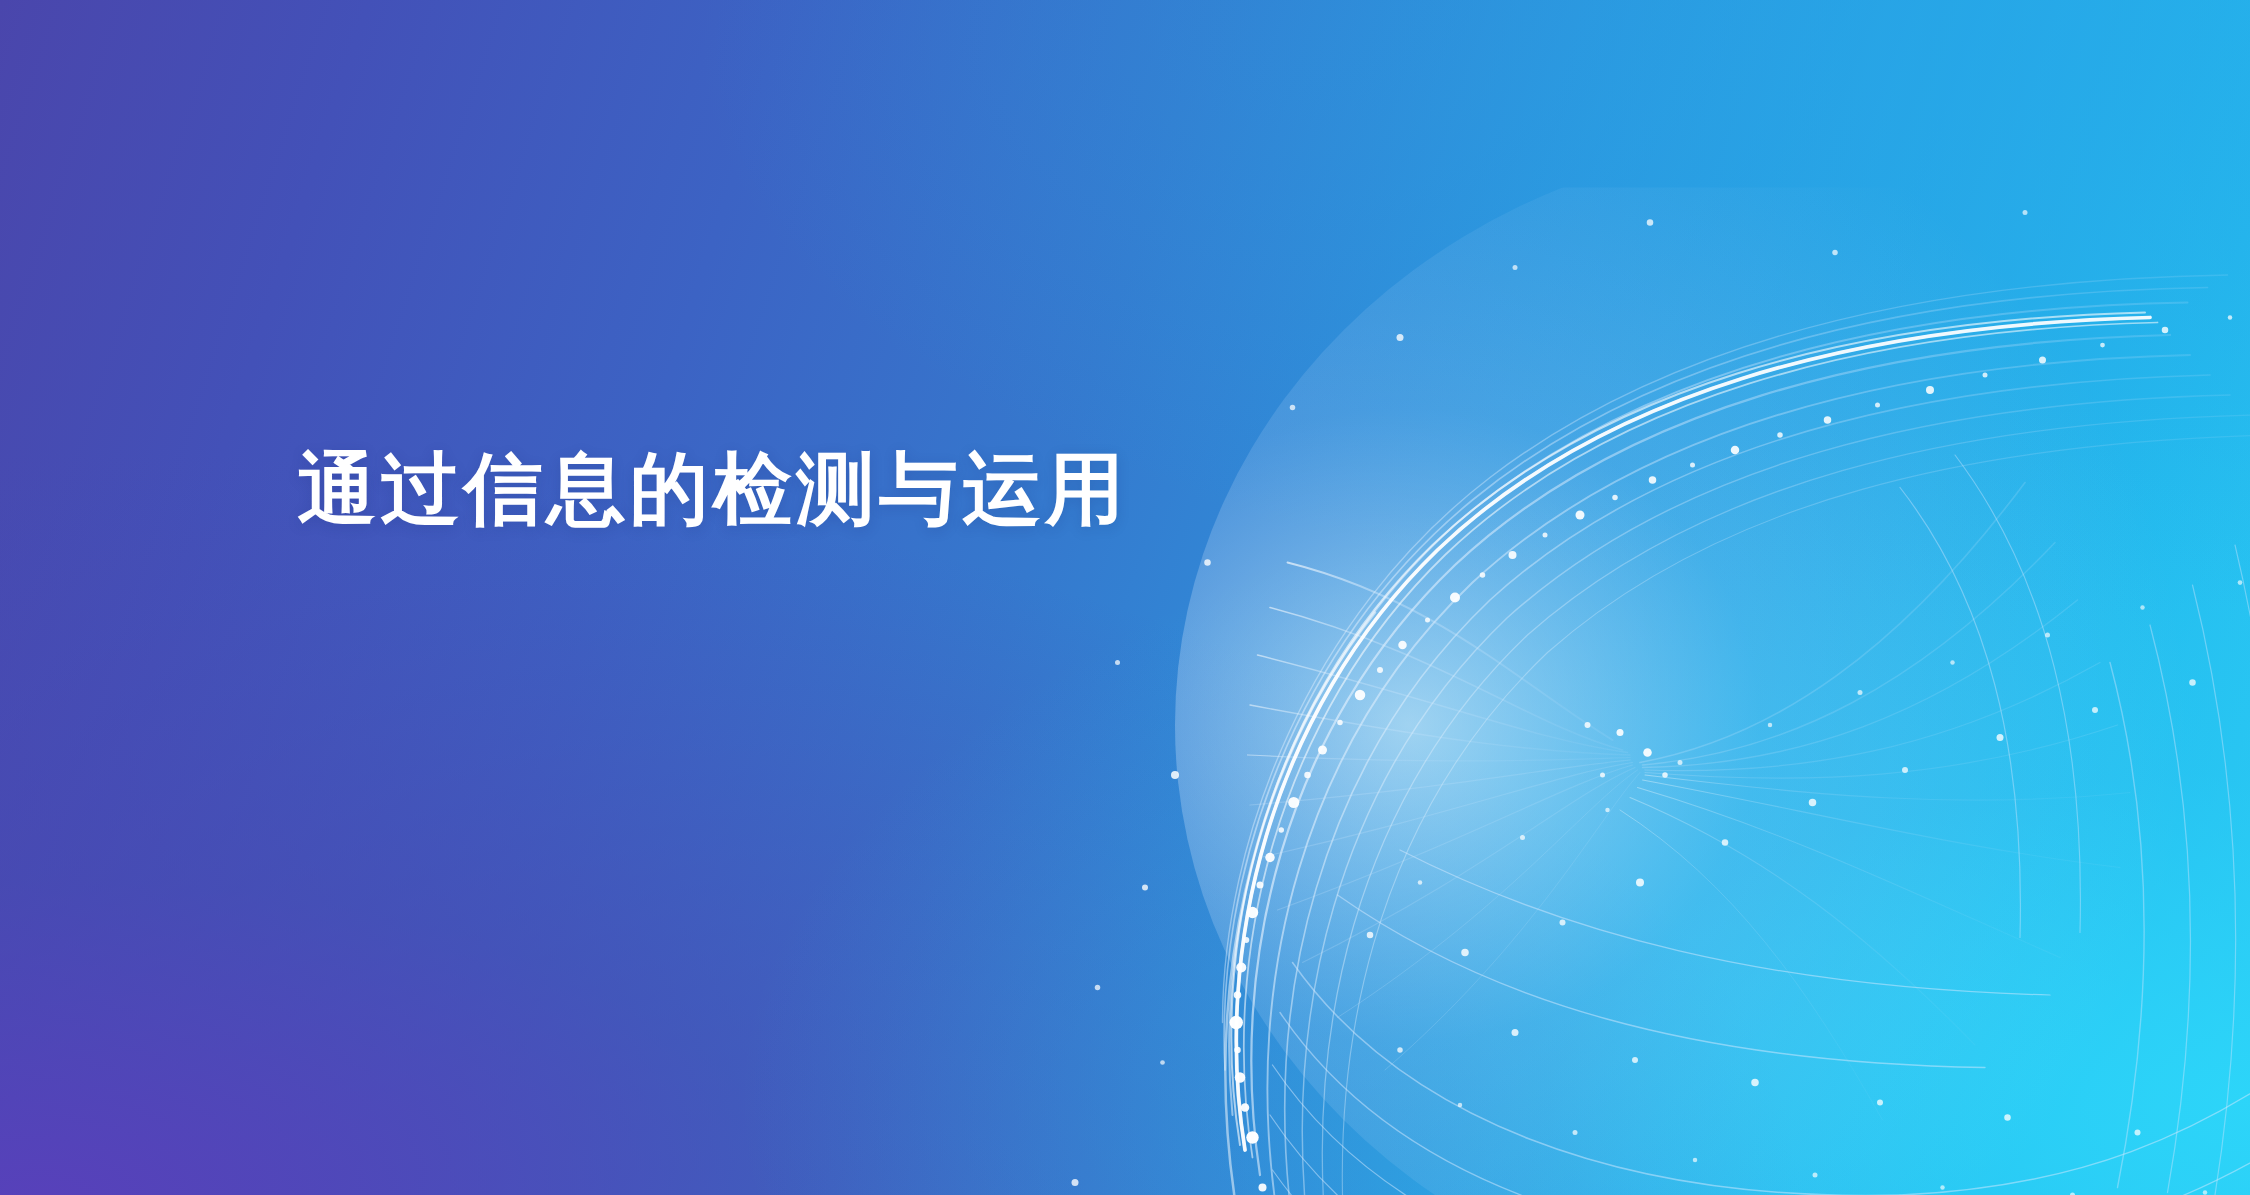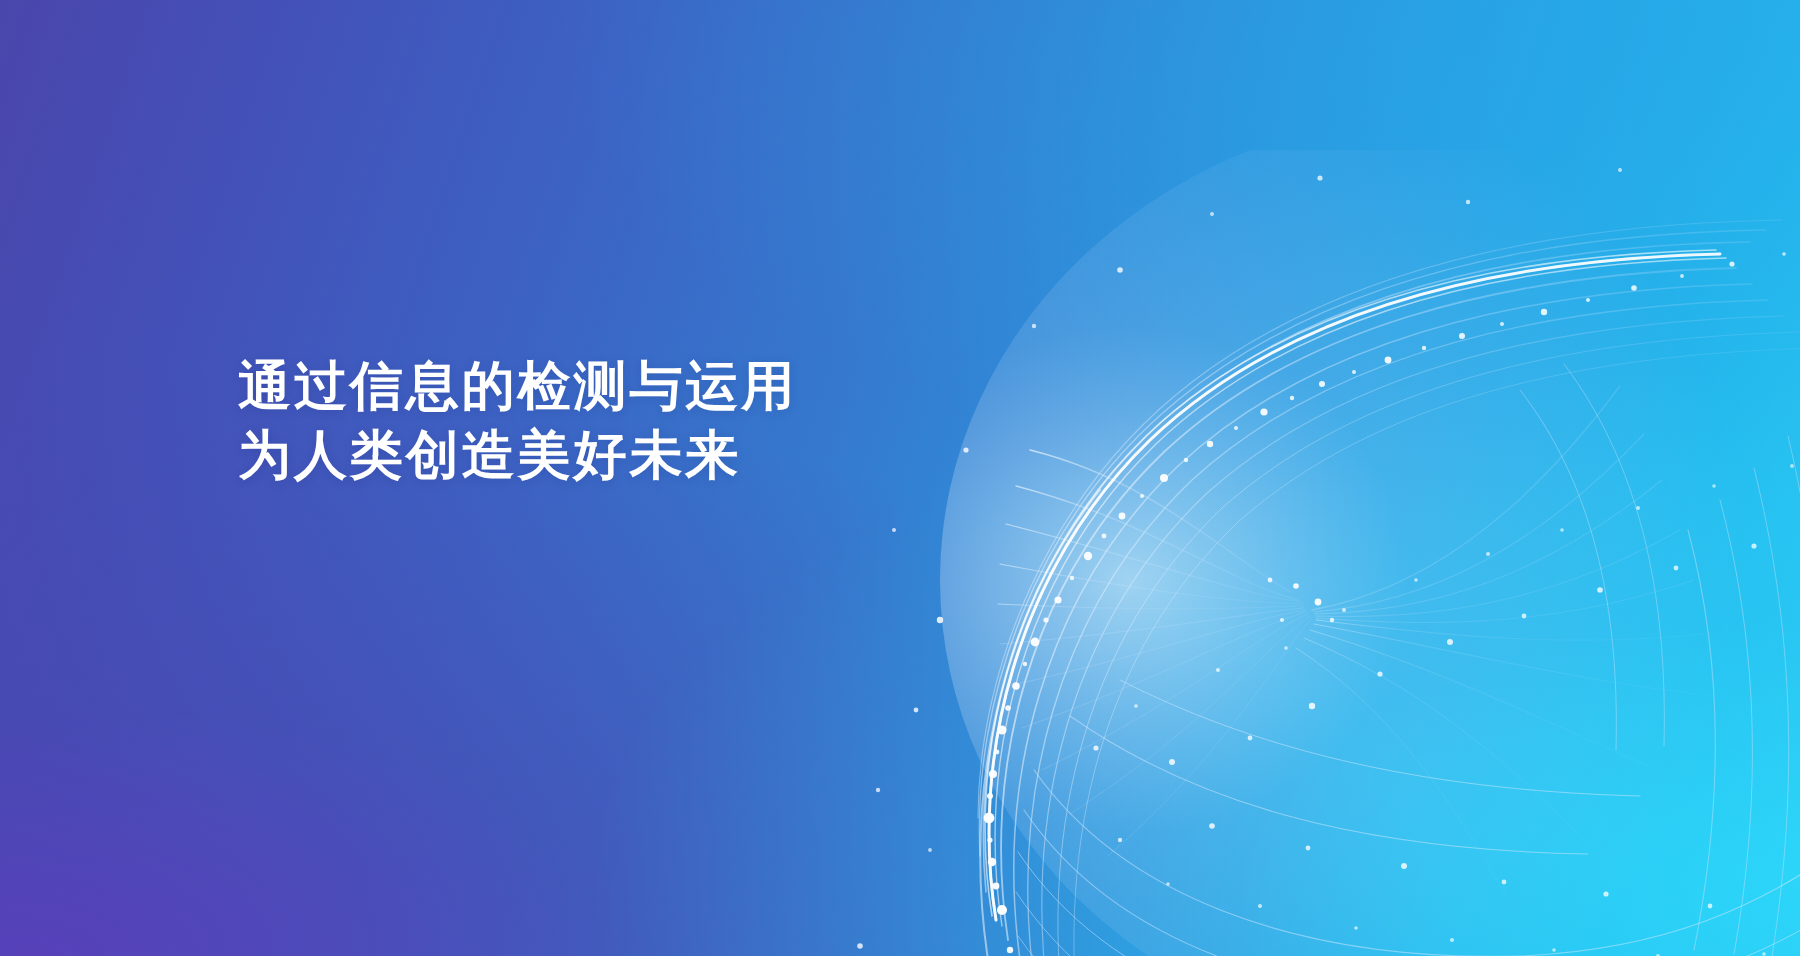--- a/index.html
+++ b/index.html
@@ -53,21 +53,21 @@
     left:820px;top:150px;width:1060px;height:1000px;
     pointer-events:none;
   }
   #globe svg{display:block;width:100%;height:100%;overflow:visible;}
 
   
   .headline{
     position:absolute;
     left:238px;top:352px;
     color:#ffffff;
-    font-size:53px;
+    font-size:63px;
     font-weight:700;
     line-height:1.30;
     letter-spacing:.055em;
     text-shadow:0 2px 10px rgba(20,40,110,.18);
     white-space:nowrap;
   }
   .headline .line{display:block;}
 </style>
 </head>
 <body>
@@ -281,16 +281,15 @@
           <circle cx="500" cy="28" r="2.6" opacity=".74"></circle>
           <circle cx="648" cy="52" r="2.2" opacity=".7"></circle>
           <circle cx="800" cy="20" r="2.0" opacity=".66"></circle>
         </g>
       </g>
     </svg>
   </div>
 
   <div class="headline">
     <span class="line">通过信息的检测与运用</span>
-    <span class="line">为人类创造美好未来</span>
   </div>
 
 </div>
 
 </body></html>

